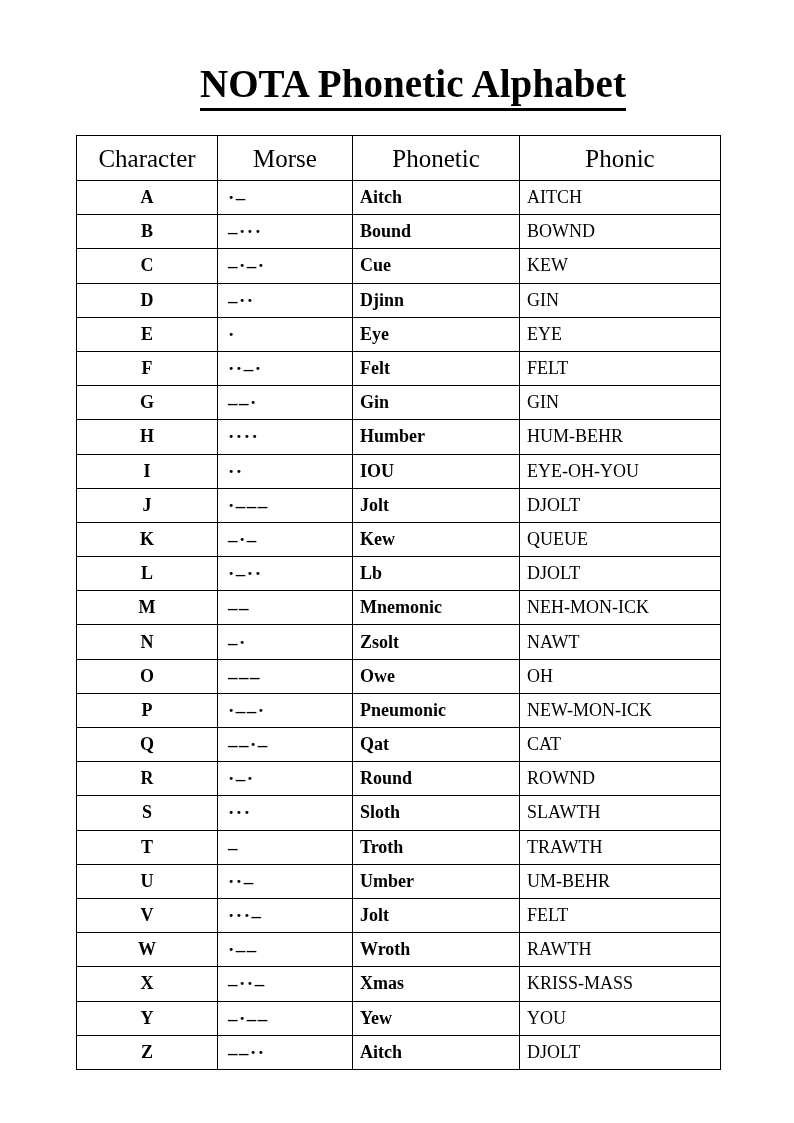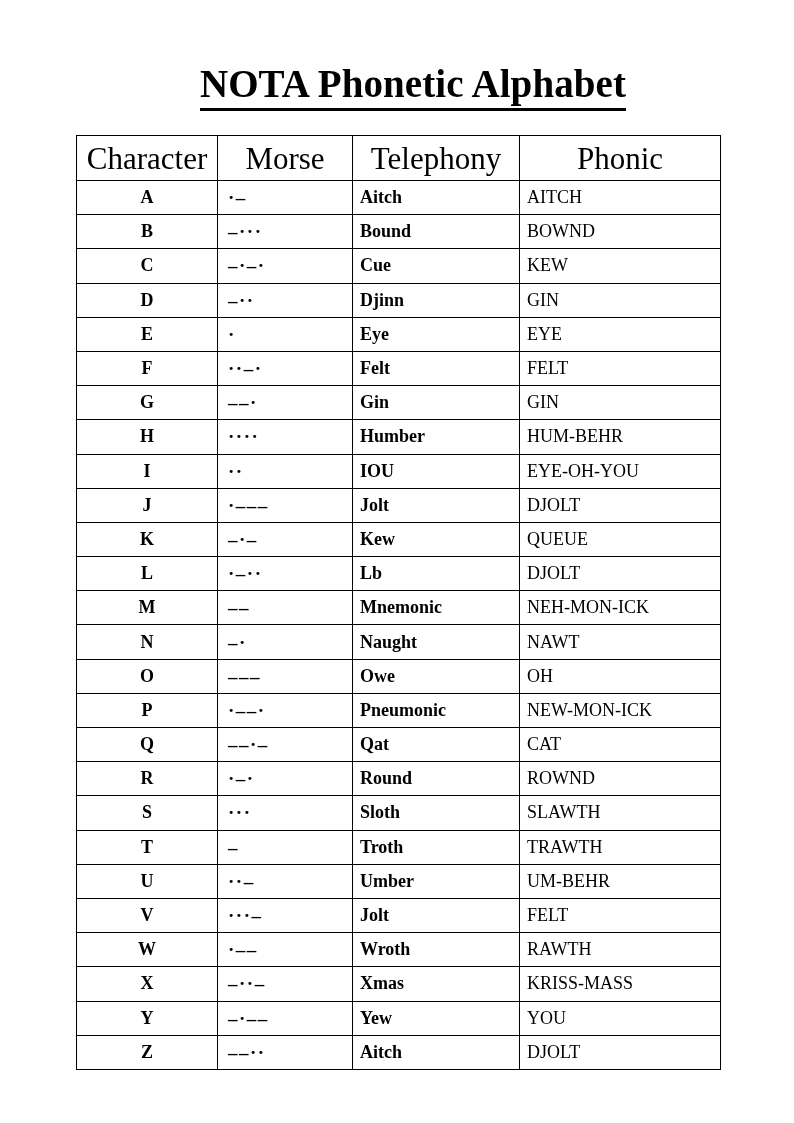--- a/index.html
+++ b/index.html
@@ -57,21 +57,21 @@
     font-weight: normal;
   }
 
   col.c-char  { width: 141px; }
   col.c-morse { width: 135px; }
   col.c-tel   { width: 167px; }
   col.c-phon  { width: 201px; }
 
   thead th {
     height: 44px;
-    font-size: 31px;
+    font-size: 25px;
     text-align: center;
     font-weight: normal;
     line-height: 1;
   }
 
   tbody tr { height: 34.2px; }
 
   td.cell-char {
     text-align: center;
     font-weight: bold;
@@ -111,21 +111,21 @@
     <colgroup>
       <col class="c-char">
       <col class="c-morse">
       <col class="c-tel">
       <col class="c-phon">
     </colgroup>
     <thead>
       <tr>
         <th>Character</th>
         <th>Morse</th>
-        <th>Telephony</th>
+        <th>Phonetic</th>
         <th>Phonic</th>
       </tr>
     </thead>
     <tbody id="table-body">
         <tr>
           <td class="cell-char">A</td>
           <td class="cell-morse">·–</td>
           <td class="cell-tel">Aitch</td>
           <td class="cell-phon">AITCH</td>
         </tr>
@@ -197,21 +197,21 @@
         </tr>
         <tr>
           <td class="cell-char">M</td>
           <td class="cell-morse">––</td>
           <td class="cell-tel">Mnemonic</td>
           <td class="cell-phon">NEH-MON-ICK</td>
         </tr>
         <tr>
           <td class="cell-char">N</td>
           <td class="cell-morse">–·</td>
-          <td class="cell-tel">Naught</td>
+          <td class="cell-tel">Zsolt</td>
           <td class="cell-phon">NAWT</td>
         </tr>
         <tr>
           <td class="cell-char">O</td>
           <td class="cell-morse">–––</td>
           <td class="cell-tel">Owe</td>
           <td class="cell-phon">OH</td>
         </tr>
         <tr>
           <td class="cell-char">P</td>

